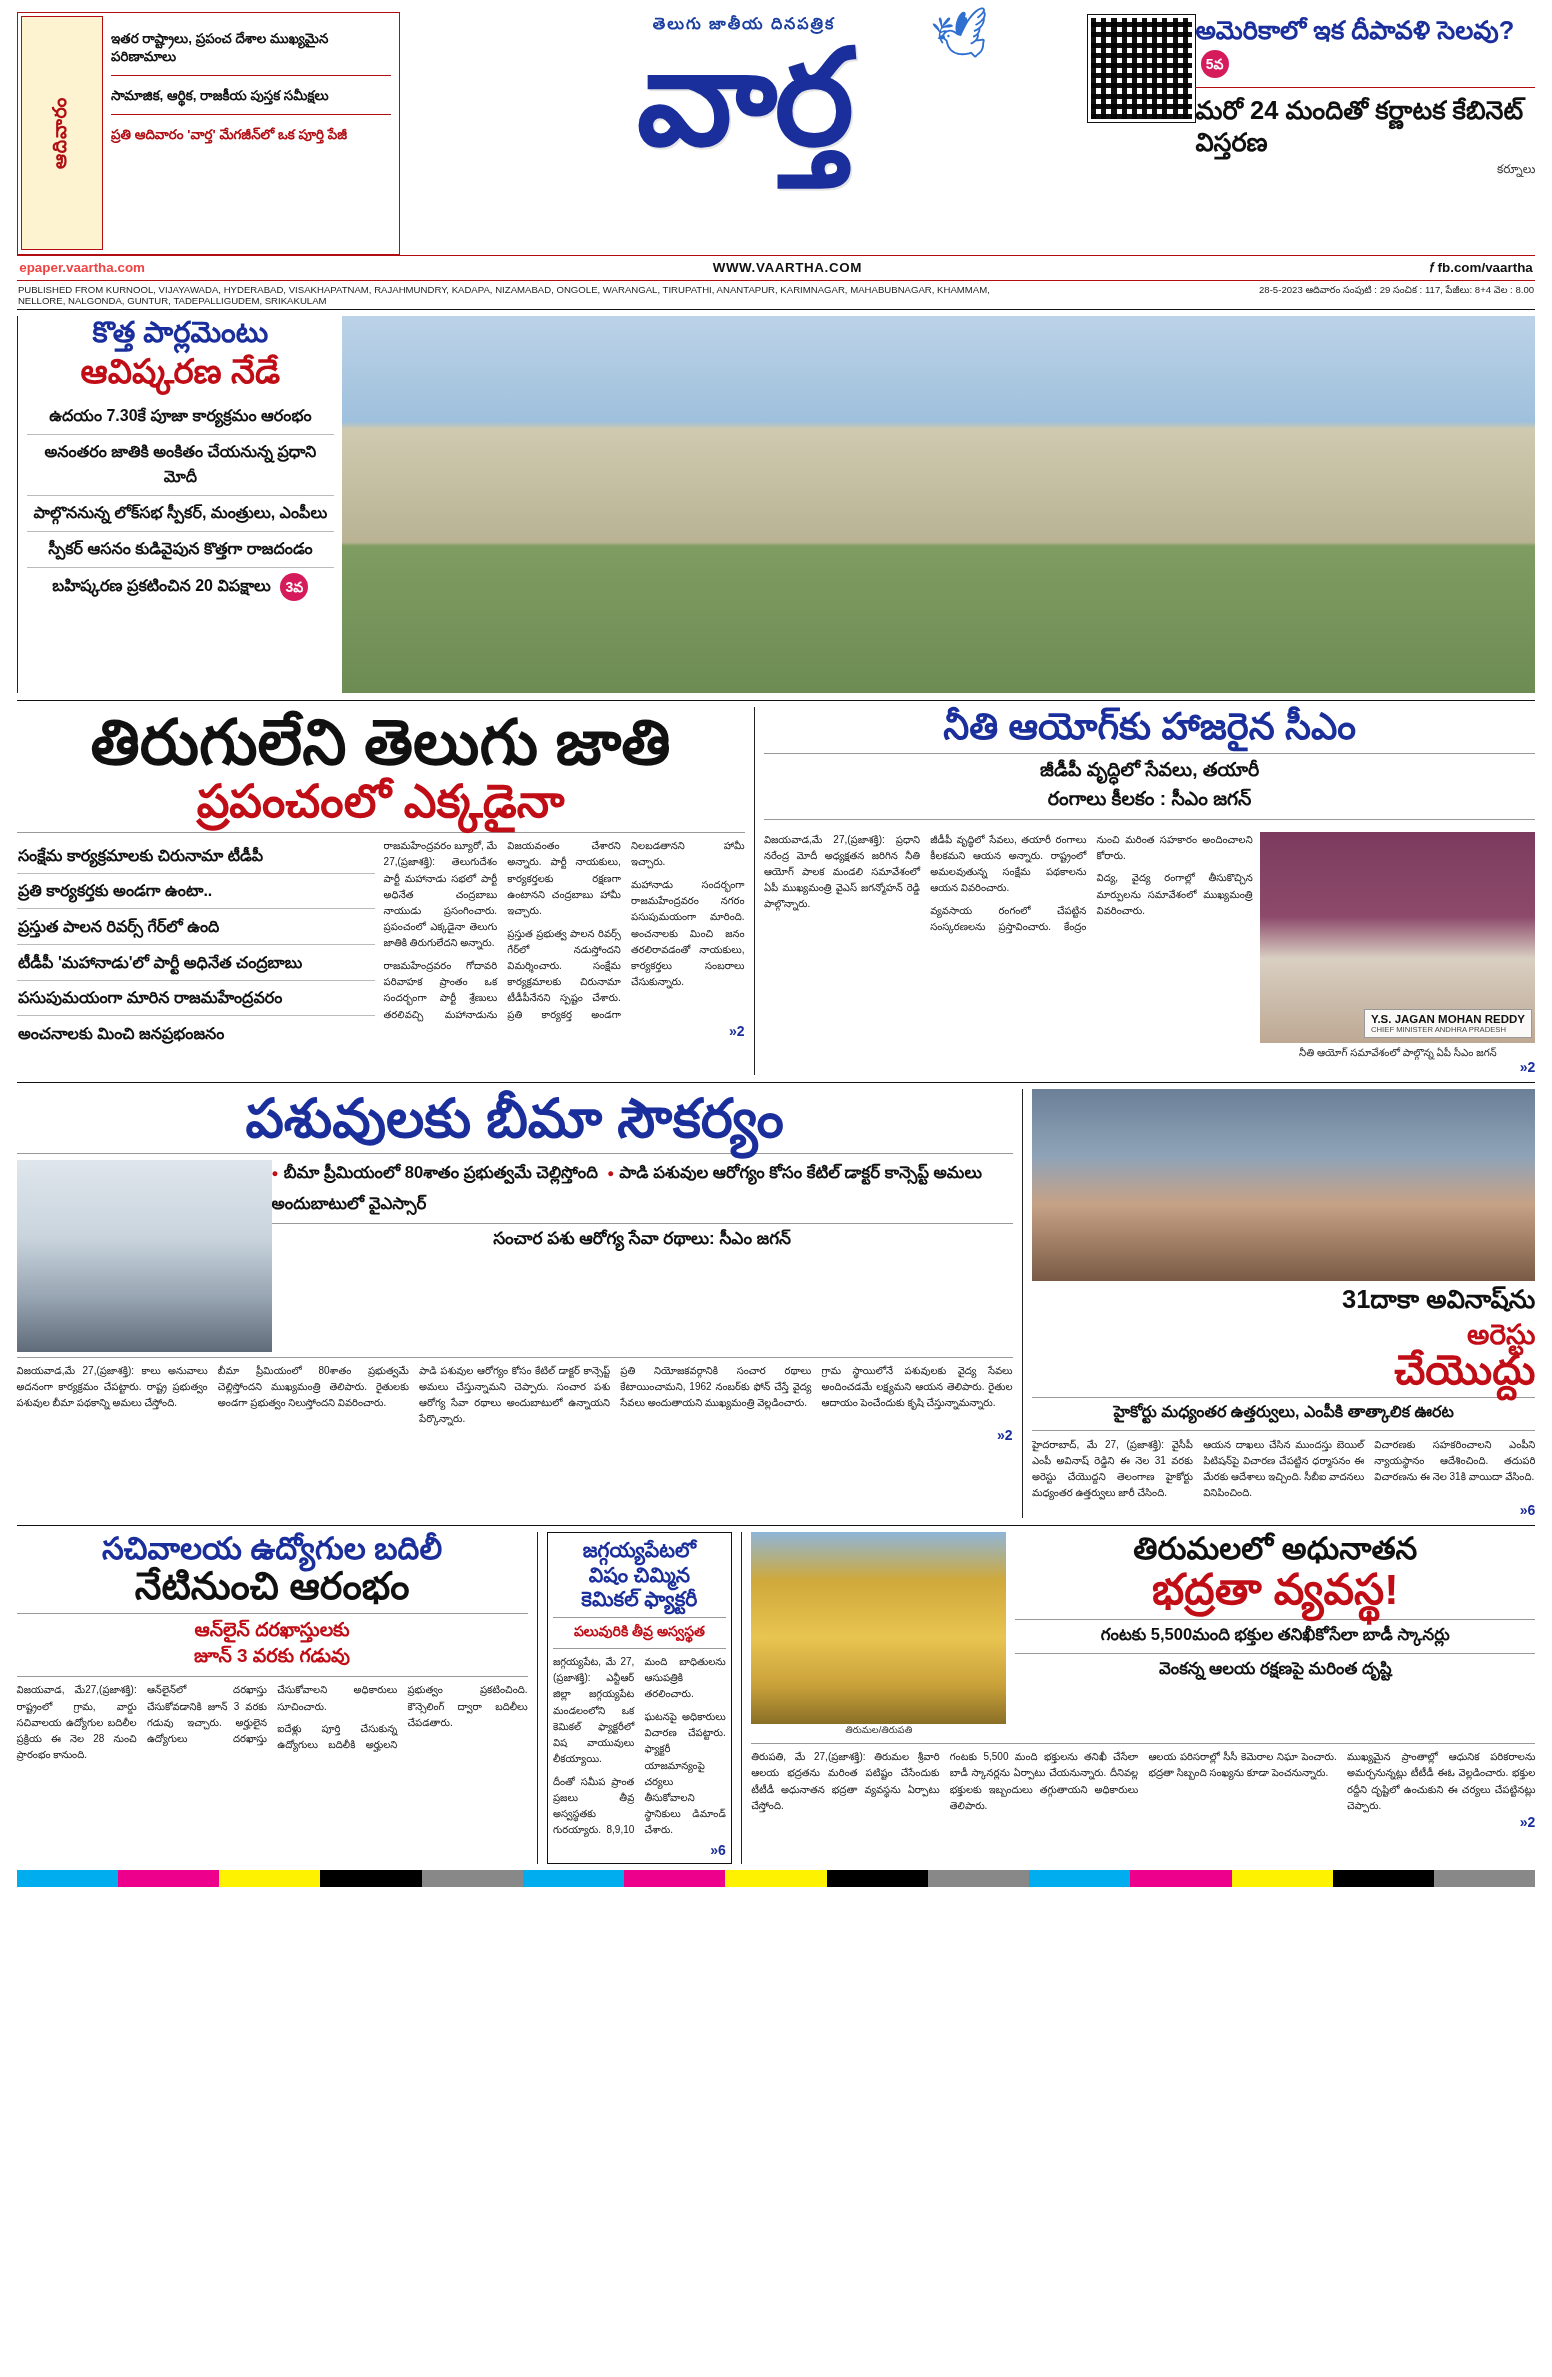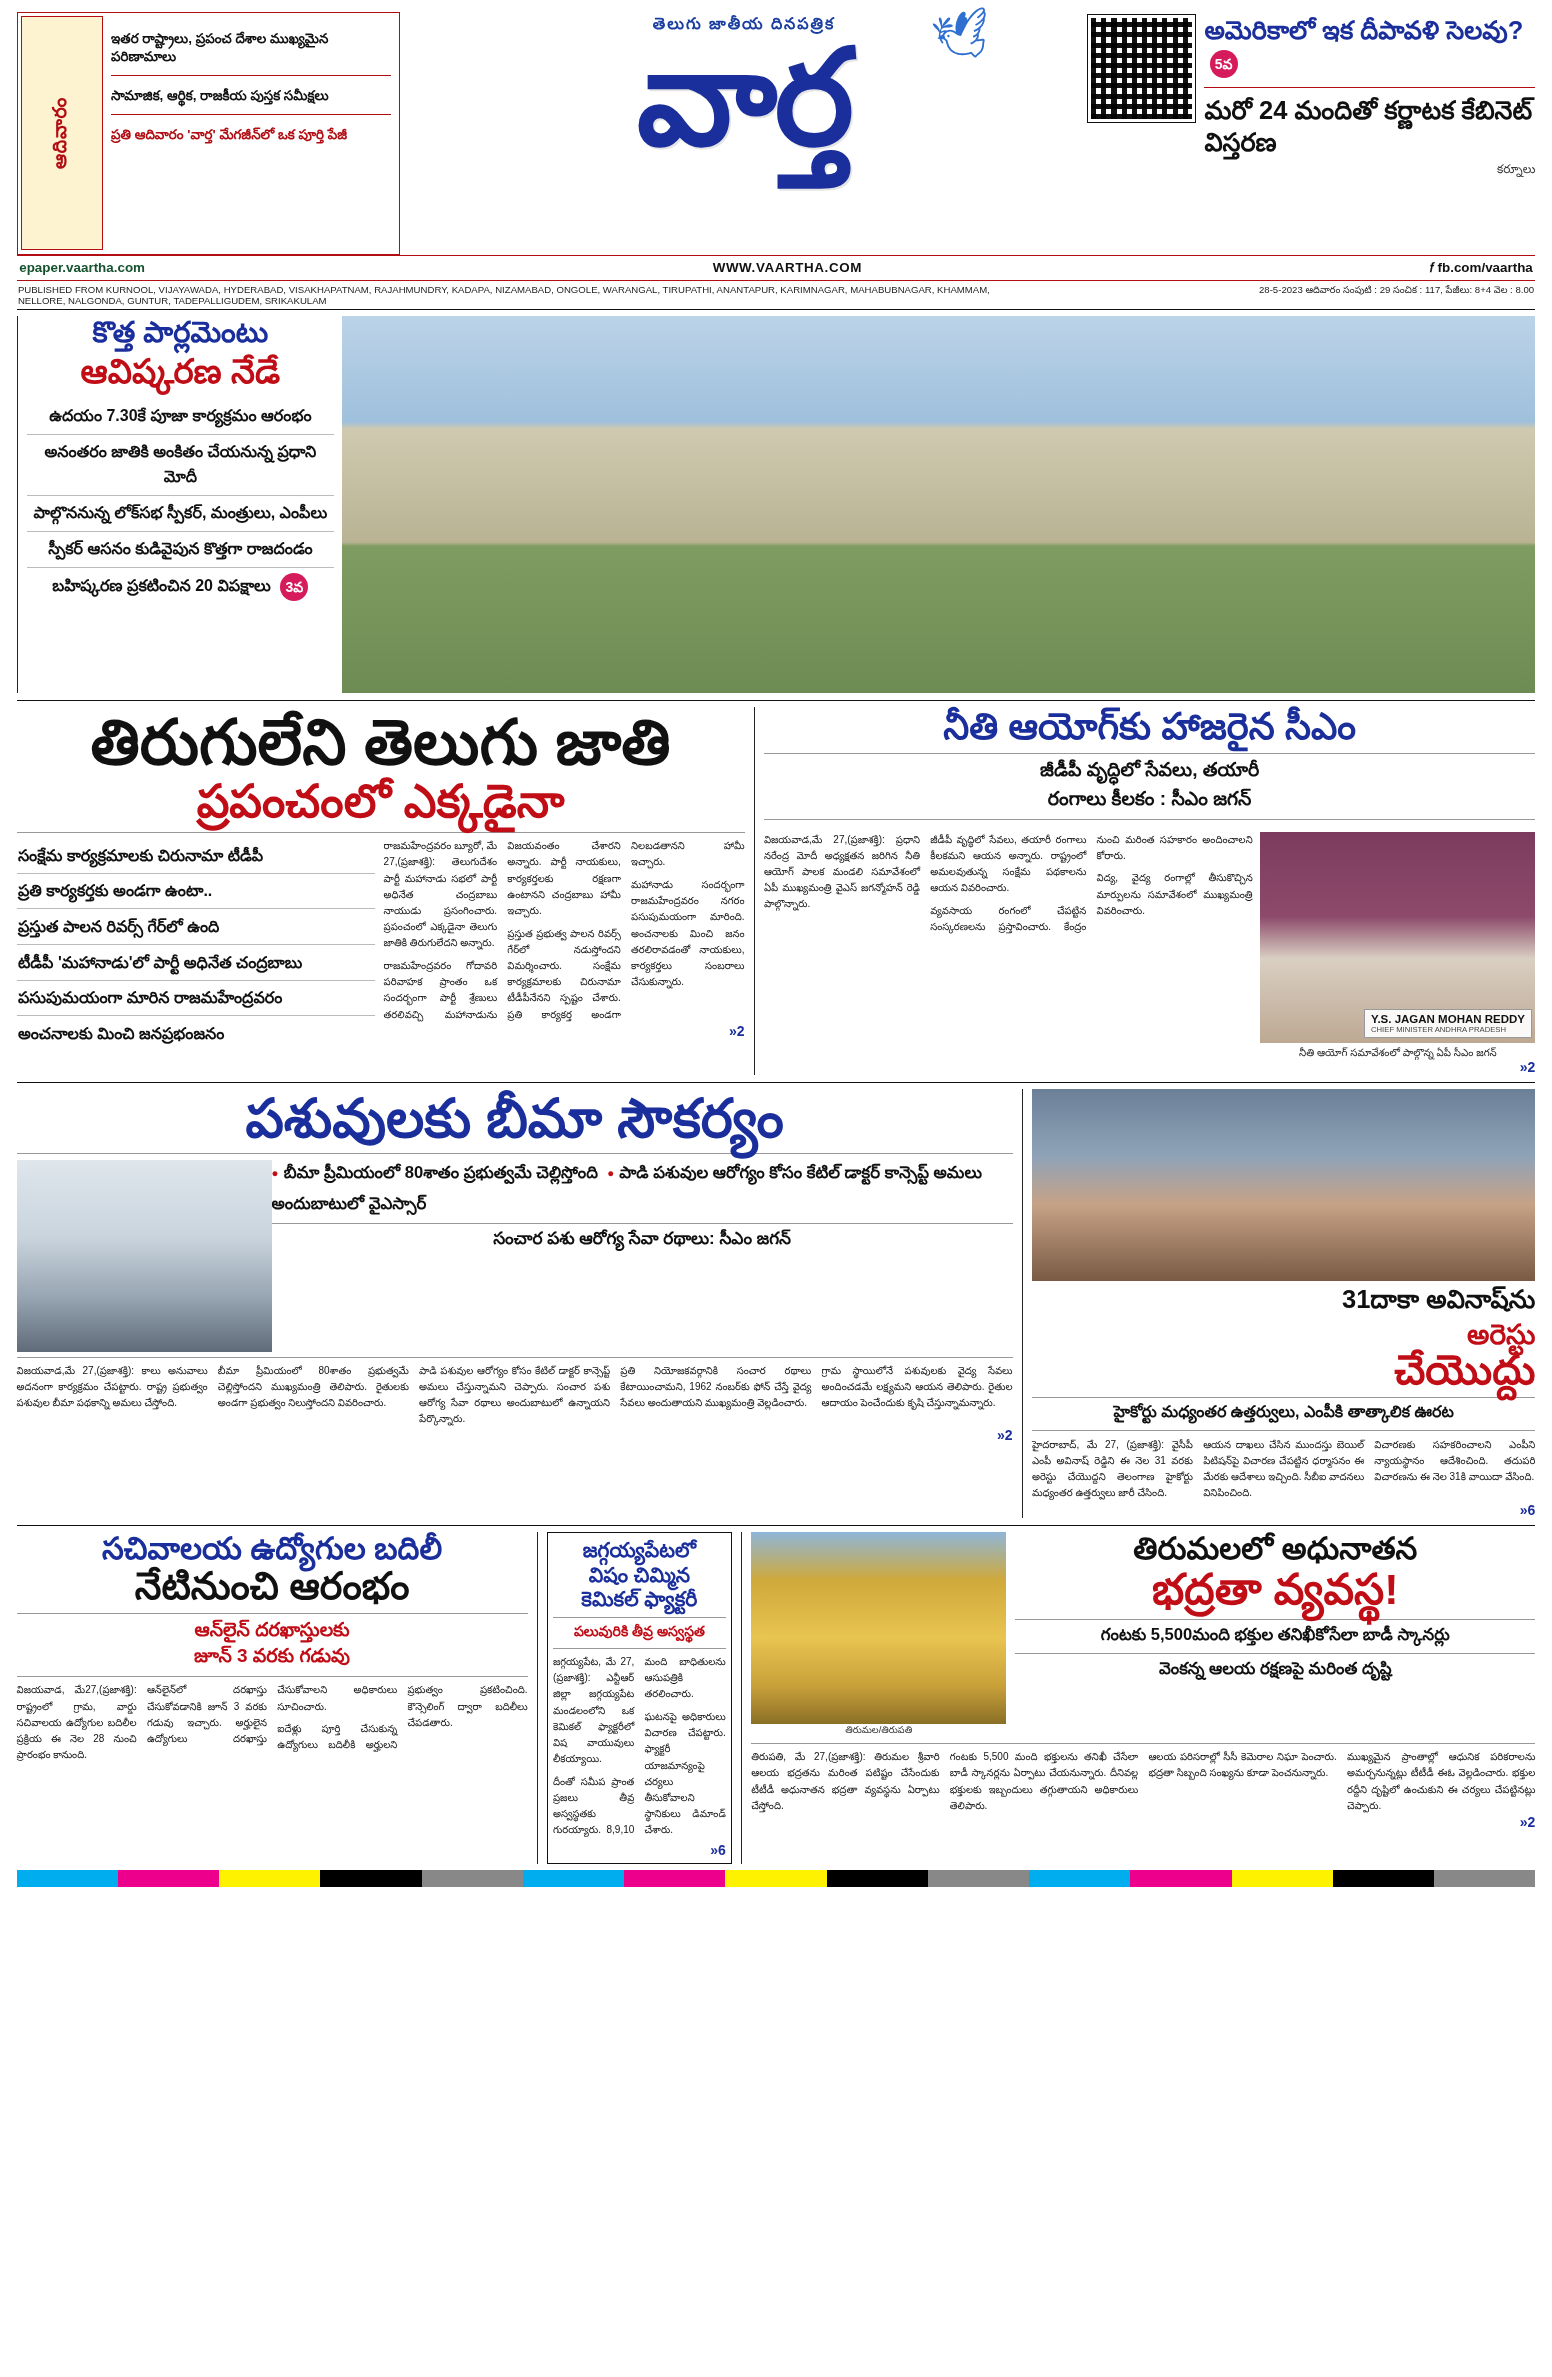--- a/index.html
+++ b/index.html
@@ -34,39 +34,39 @@
 
   .mh-center { flex: 1; text-align: center; position: relative; padding: 0 6.4px; }
   .mh-kicker { font-size: 16px; color:#1b3fa0; font-weight:bold; letter-spacing: 1.9px; margin-top: 3.8px;}
   .mh-title {
     font-size: 134px; line-height: 0.95; font-weight: bold; color: #1b2f9c;
     letter-spacing: -2.6px; margin-top: -3.8px;
     text-shadow: 1.9px 1.9px 0 rgba(0,0,0,0.10);
   }
   .dove { position:absolute; right: 96px; top: -3.8px; font-size: 47px; color:#2f6fd0; transform: rotate(-12deg); }
 
-  .mh-right { width: 447px; display:flex; gap: 9px; align-items: flex-start; padding-top: 3.8px;}
+  .mh-right { width: 447px; display:flex; align-items: flex-start; padding-top: 3.8px;}
   .qr { width: 107px; height: 107px; background:
       repeating-linear-gradient(90deg,#111 0 5.1px,#fff 5.1px 10.2px),
       repeating-linear-gradient(0deg,#111 0 5.1px,#fff 5.1px 10.2px);
       background-blend-mode: multiply; border: 3.8px solid #fff; outline: 1.3px solid #111;}
   .mh-right-box { flex:1; }
   .mh-right-box .hl { font-size: 25.5px; font-weight:bold; color:#1b2f9c; line-height:1.25; }
   .mh-right-box .divline { border-top: 1.9px solid #b10d12; margin: 7.7px 0; }
   .mh-right-box .hl2 { font-size: 25.5px; font-weight:bold; color:#111; line-height:1.25; }
   .pgbadge {
     display:inline-block; background:#d51b5b; color:#fff; border-radius:50%;
     width: 28px; height:28px; line-height:28px; text-align:center; font-size:14px; font-weight:bold;
     vertical-align: middle; margin-left: 5.1px;
   }
   .kurnool { text-align:right; font-size:12px; color:#333; margin-top:2.6px; }
 
   
   .infobar { display:flex; align-items:center; justify-content:space-between; border-top:1.3px solid #b10d12; border-bottom:1.9px solid #b10d12; padding: 3.8px 2.6px; }
-  .infobar .left { font-size: 13.4px; color:#14532d; font-weight:bold; }
+  .infobar .left { font-size: 13.4px; color:#ef4444; font-weight:bold; }
   .infobar .mid { font-size: 13.4px; color:#111; font-weight:bold; letter-spacing:0.6px;}
   .infobar .right { font-size: 13.4px; color:#111; font-weight:bold;}
   .pubbar { display:flex; justify-content:space-between; font-size:9.6px; padding:3.2px 1.3px; border-bottom:1.3px solid #111; color:#222;}
 
   
   .row { display:flex; gap: 9px; }
   .divider-v { width:1.3px; background:#222; }
   .hr-thick { border-top: 1.9px solid #111; margin: 6.4px 0; }
   .hr-thin { border-top: 0.6px solid #999; margin: 5.1px 0; }
 

